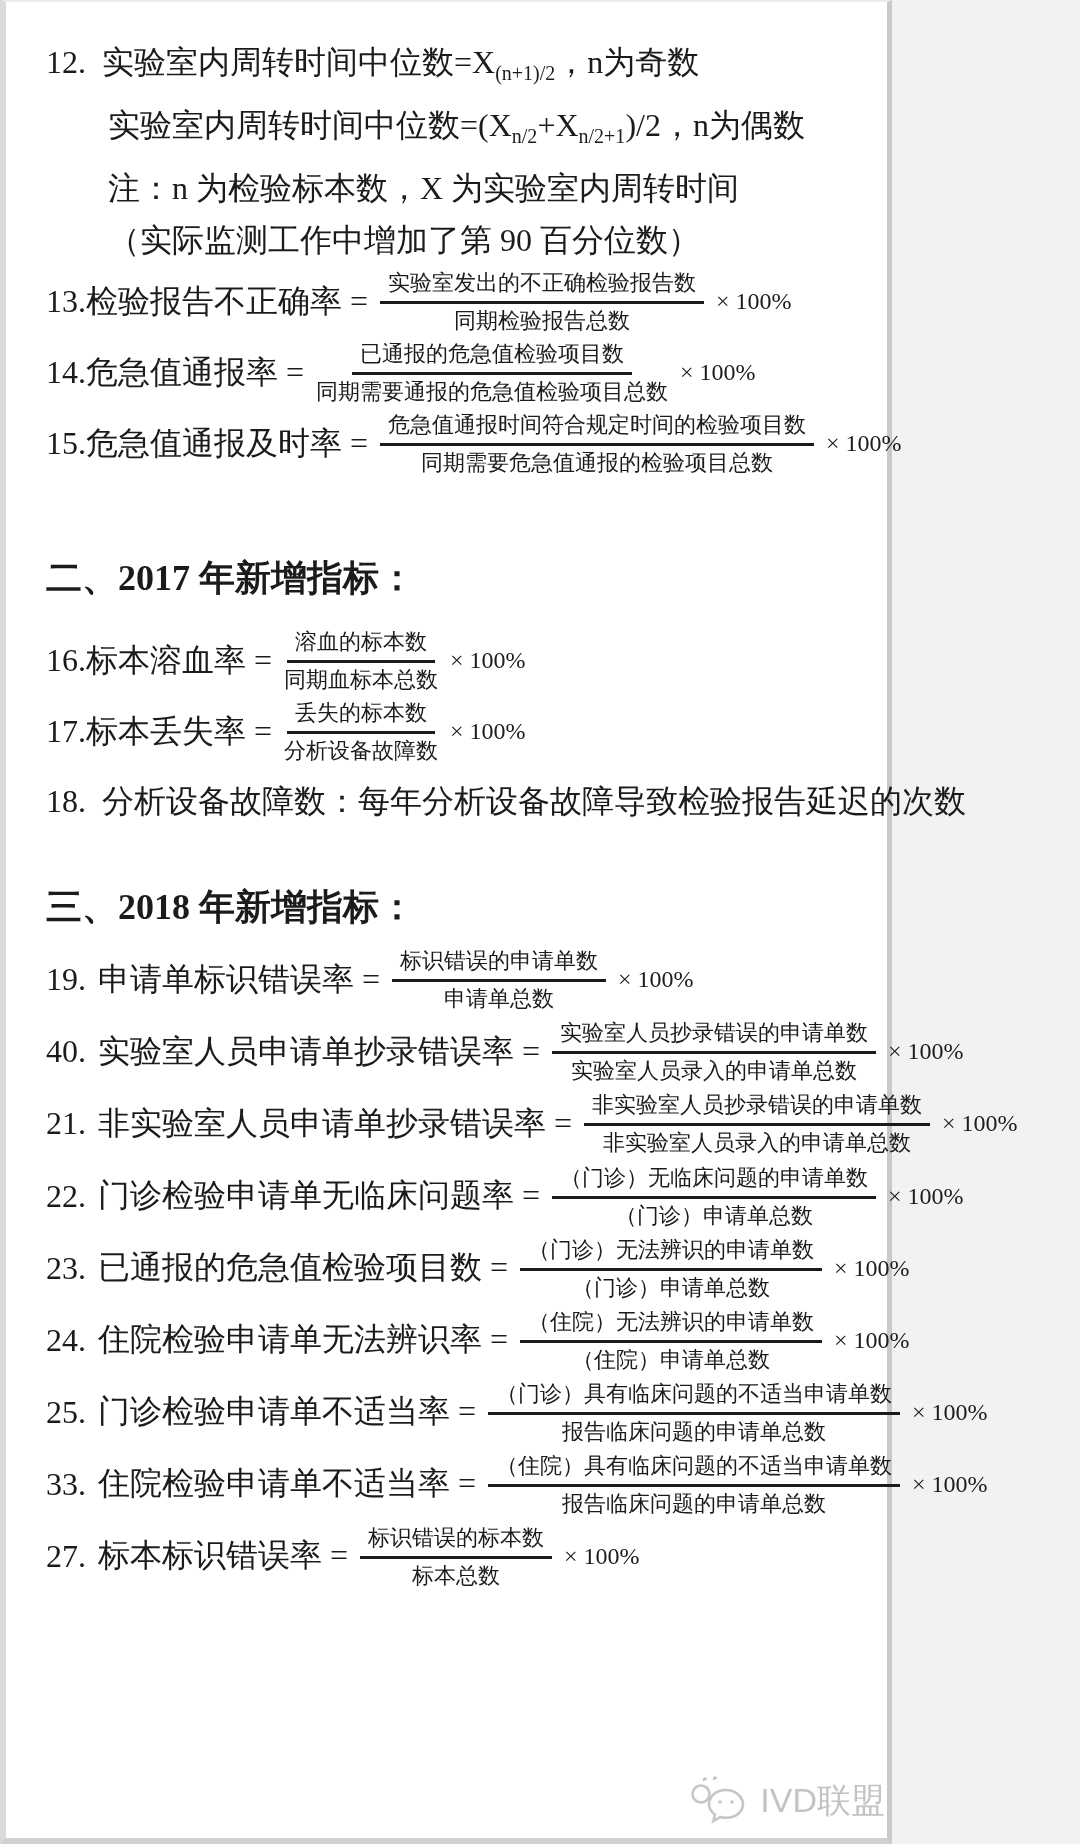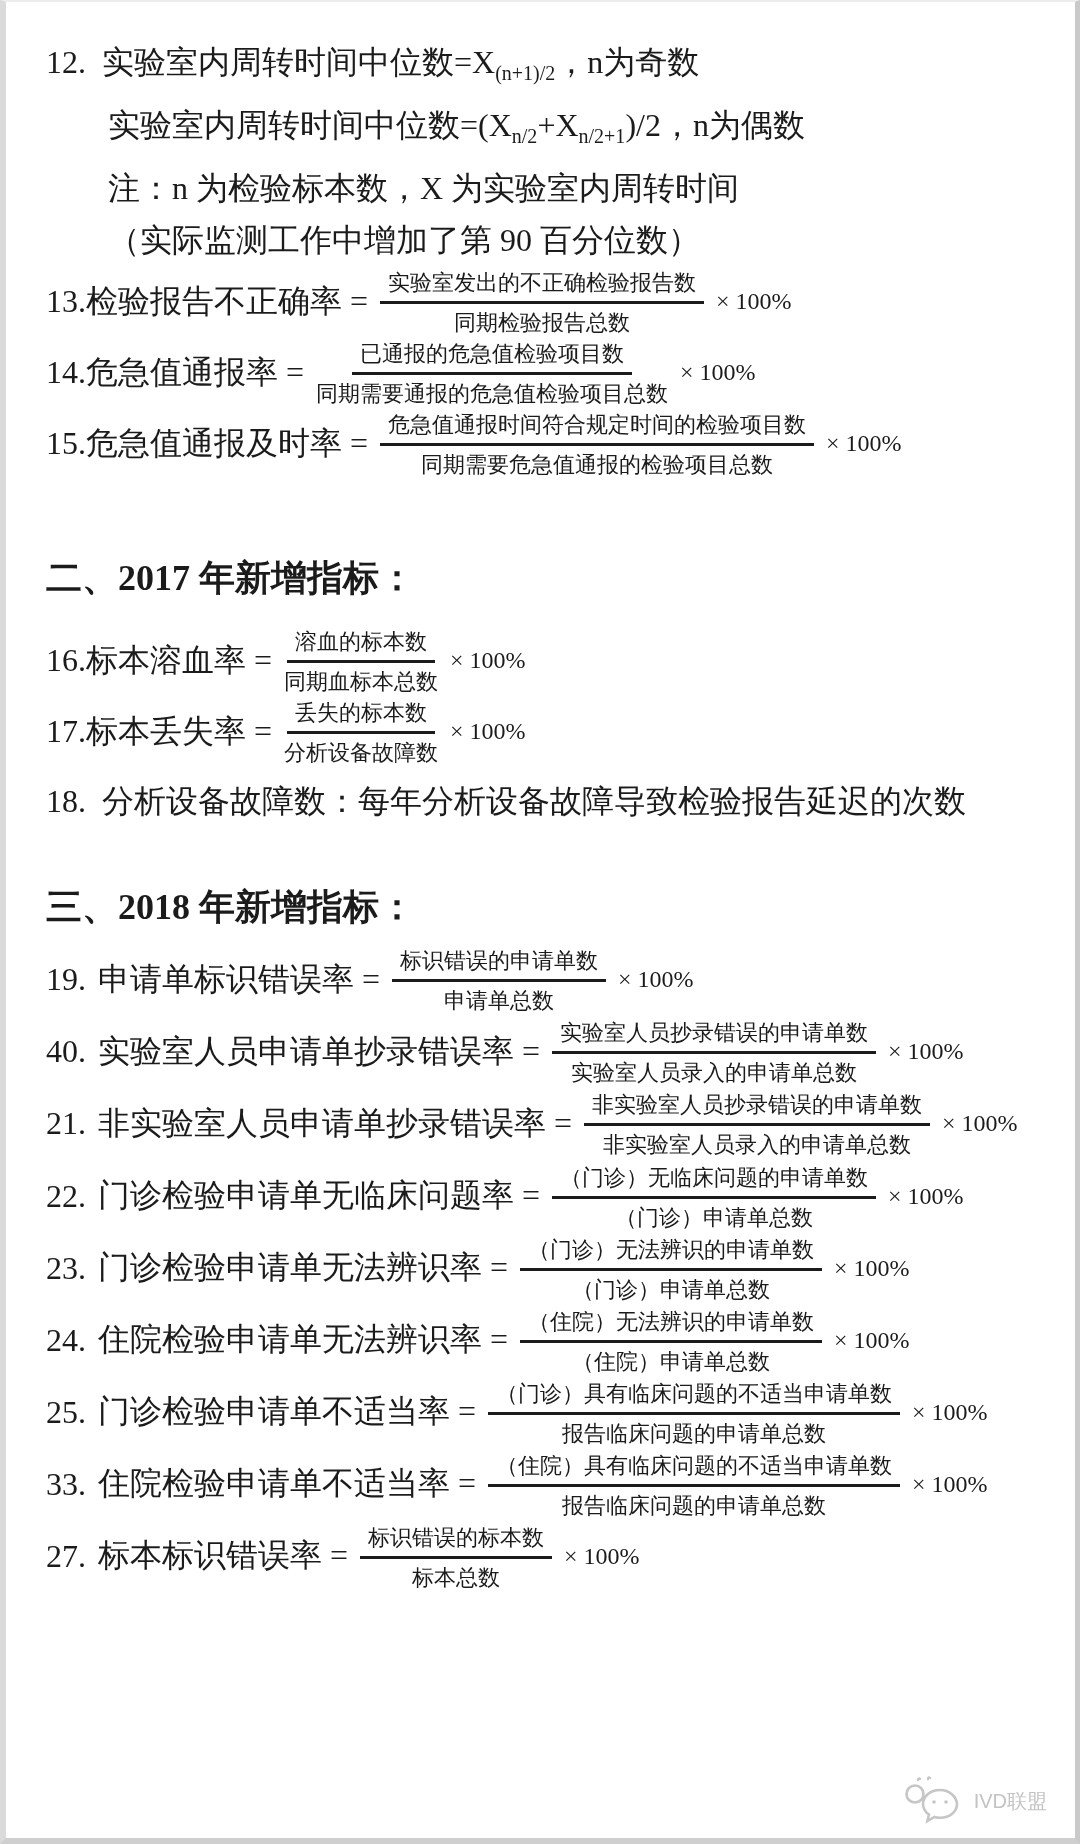--- a/index.html
+++ b/index.html
@@ -6,21 +6,21 @@
   html,body { width:1080px; }
   body {
     height:1844px;
     background:#f2f2f2;
     font-family:"Liberation Serif","DejaVu Serif",serif;
     color:#1b1b1b;
     position:relative;
     overflow:hidden;
   }
   .page {
-    width:1080px; height:1844px;
+    width:892px; height:1844px;
     background:#ffffff;
     border-left:6px solid #dadada;
     border-right:5px solid #c9c9c9;
     border-top:2px solid #ececec;
     border-bottom:6px solid #cfcfcf;
     padding:34px 28px 0 40px;
     position:relative;
   }
   .rich-item .line {
     font-size:32px;
@@ -42,45 +42,45 @@
   .fraction {
     display:inline-flex;
     flex-direction:column;
     align-items:center;
     font-size:22px;
     line-height:1.32;
     margin:0 12px 0 12px;
     text-align:center;
   }
   .fraction .fnum { border-bottom:3px solid #1b1b1b; padding:2px 8px 4px; }
-  .fraction .fden { padding-top:4px; }
+  .fraction .fden { padding-top:4px;font-family:Liberation Mono, monospace; }
   .suffix { font-size:24px; }
   .text-item {
     font-size:32px;
     line-height:38px;
     white-space:nowrap;
     margin-top:15px;
   }
   .heading {
     font-size:36px;
     font-weight:700;
     line-height:42px;
     white-space:nowrap;
   }
   .heading.h2017 { margin-top:78px; margin-bottom:26px; }
   .heading.h2018 { margin-top:66px; margin-bottom:16px; }
   .tight .frac-item { margin:1px 0; }
   .watermark {
     position:absolute;
-    right:28px; bottom:12px;
+    right:2px; bottom:12px;
     display:flex;
     align-items:center;
     gap:8px;
     color:#c3c3c3;
-    font-size:20px;
+    font-size:34px;
     font-family:"Liberation Sans","DejaVu Sans",sans-serif;
   }
   .wm-icon { display:inline-flex; }
 </style>
 </head>
 <body>
 
 <div class="page">
 
   <div class="rich-item">
@@ -176,21 +176,21 @@
       <span class="num">22.</span>
         <span class="label">门诊检验申请单无临床问题率 =</span>
       <span class="fraction">
           <span class="fnum">（门诊）无临床问题的申请单数</span>
           <span class="fden">（门诊）申请单总数</span>
         </span>
       <span class="suffix">× 100%</span>
     </div>
     <div class="frac-item">
       <span class="num">23.</span>
-        <span class="label">门诊检验申请单无法辨识率 =</span>
+        <span class="label">已通报的危急值检验项目数 =</span>
       <span class="fraction">
           <span class="fnum">（门诊）无法辨识的申请单数</span>
           <span class="fden">（门诊）申请单总数</span>
         </span>
       <span class="suffix">× 100%</span>
     </div>
     <div class="frac-item">
       <span class="num">24.</span>
         <span class="label">住院检验申请单无法辨识率 =</span>
       <span class="fraction">

